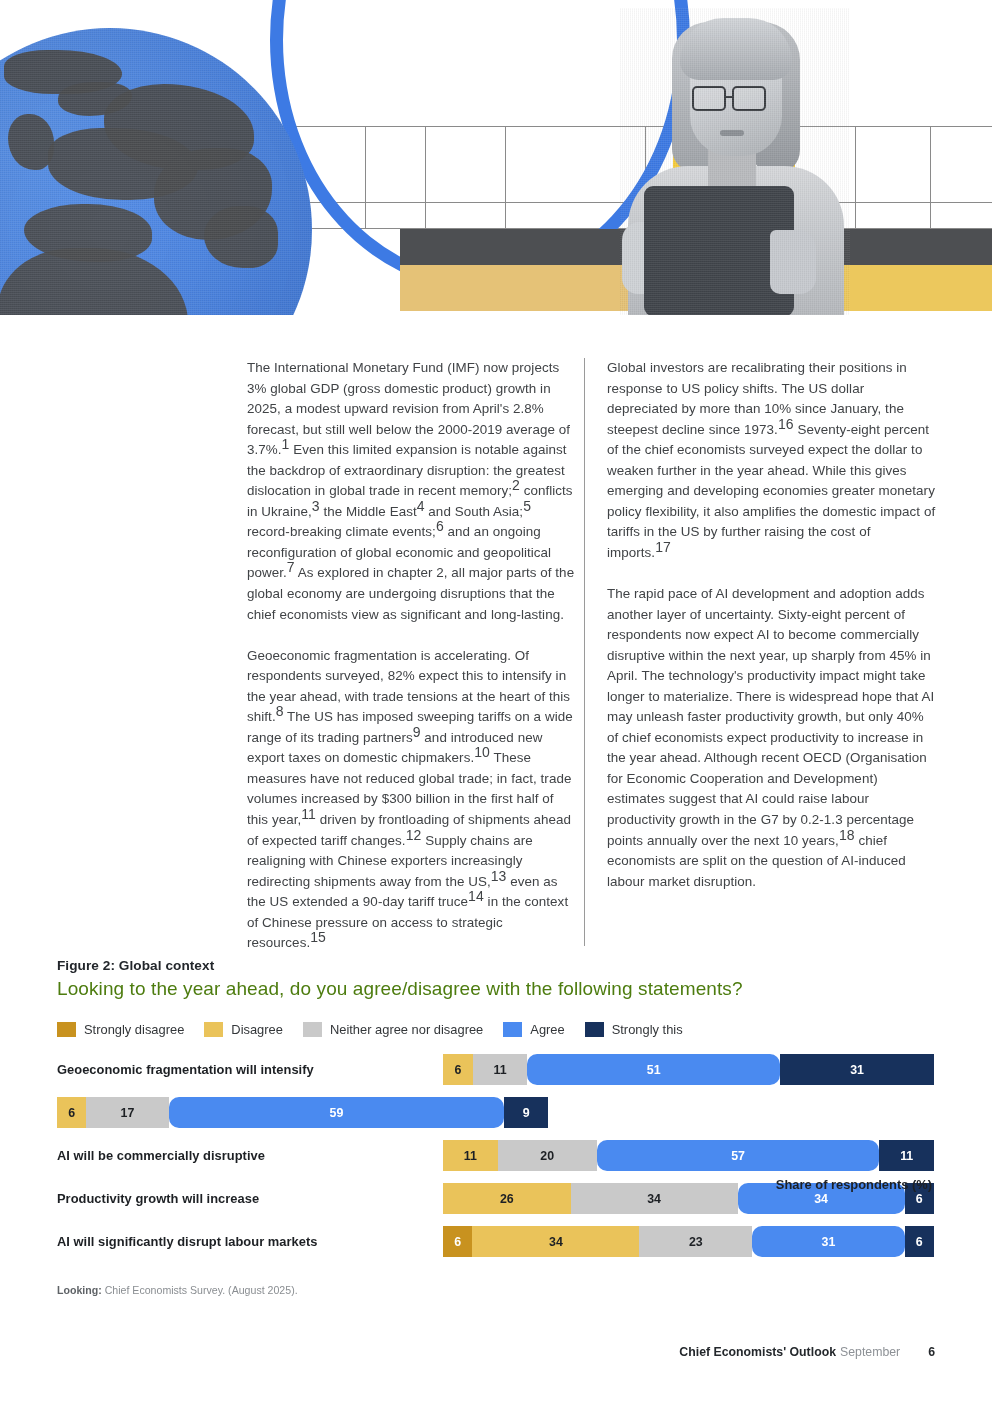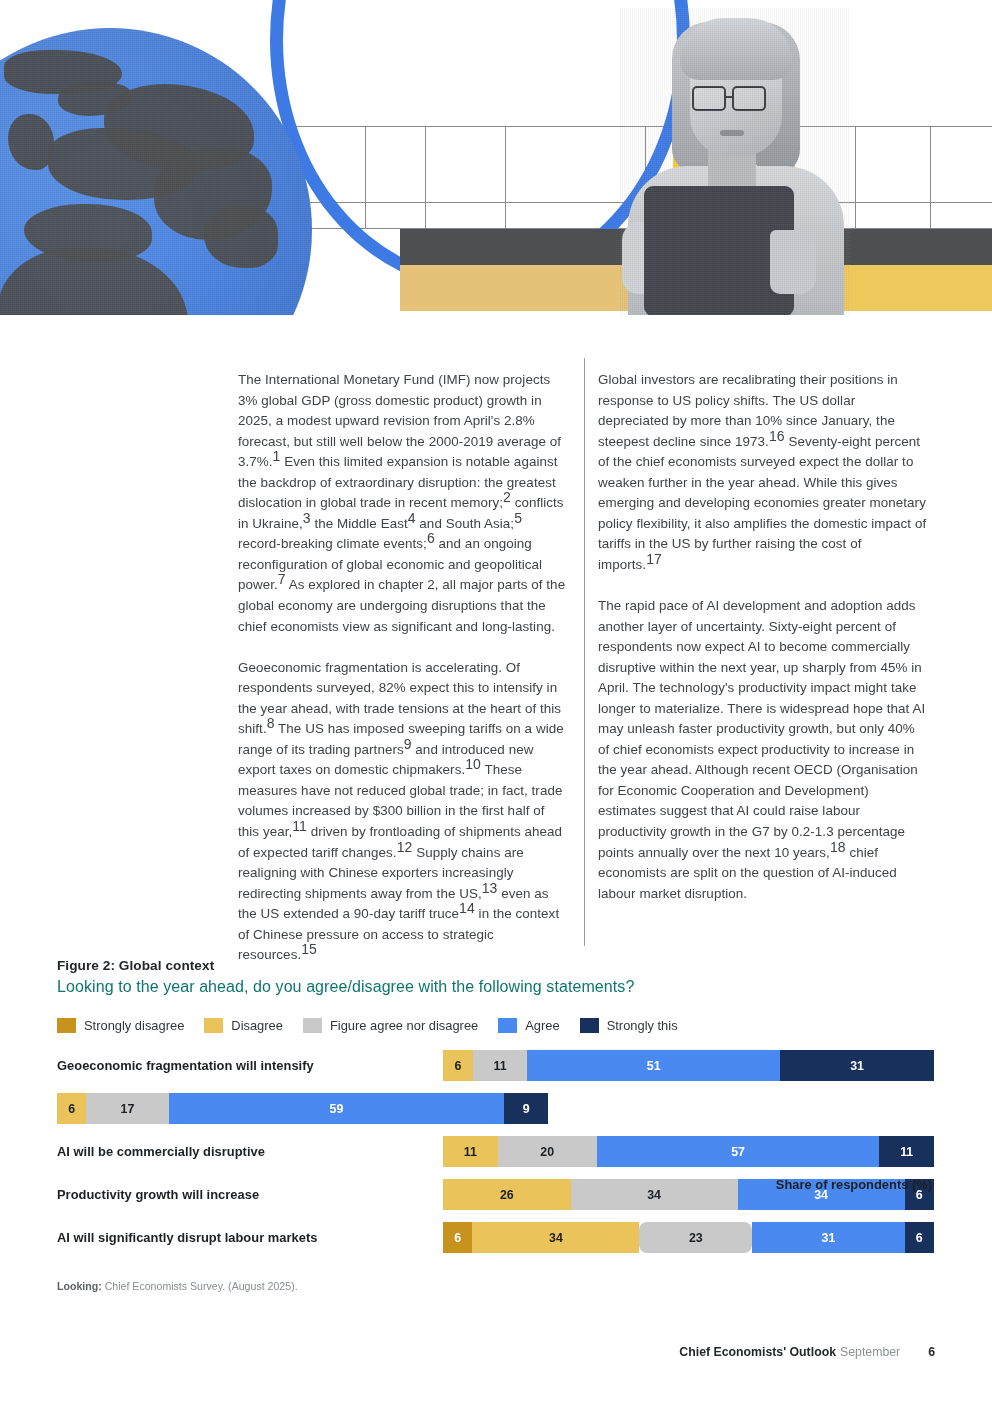--- a/index.html
+++ b/index.html
@@ -189,22 +189,23 @@
     width: 992px;
   }
   .col-divider {
     position: absolute;
     left: 584px; top: 8px;
     width: 1px; height: 588px;
     background: #9a9a9a;
   }
   .col {
     position: absolute;
-    top: 20px;
+    top: 8px;
     width: 330px;
+    margin-left: 9px;
   }
   .col-left  { left: 238px; }
   .col-right { left: 598px; }
 
   .col p {
     font-size: 13.4px;
     line-height: 20.55px;
     color: #404346;
     letter-spacing: 0.005em;
     text-align: left;
@@ -222,22 +223,22 @@
     left: 57px; top: 958px;
     width: 880px;
   }
   .fig-title {
     font-size: 13.6px;
     font-weight: bold;
     color: #22262b;
     letter-spacing: 0.005em;
   }
   .fig-sub {
-    font-size: 16px;
-    color: #0f766e;
+    font-size: 19px;
+    color: #4d7c0f;
     margin-top: 5px;
     letter-spacing: 0.005em;
   }
 
   .legend {
     display: flex;
     align-items: center;
     margin-top: 22px;
     gap: 0;
   }
@@ -289,21 +290,21 @@
     display: flex;
     align-items: center;
     justify-content: center;
     font-size: 12.4px;
     font-weight: bold;
     overflow: hidden;
   }
   .seg-strongly-disagree { background: #c8921f; color: #ffffff; }
   .seg-disagree          { background: #eac35a; color: #1d2024; }
   .seg-neither           { background: #c9c9c9; color: #1d2024; }
-  .seg-agree             { background: #4a8af0; color: #ffffff; }
+  .seg-agree             { background: #4a8af0; color: #ffffff; border-radius: 10px; }
   .seg-strongly-agree    { background: #17315c; color: #ffffff; }
 
   .axis-title {
     position: absolute;
     right: 5px;
     top: 219px;
     font-size: 12.9px;
     font-weight: bold;
     color: #1d2024;
   }
@@ -411,21 +412,21 @@
         <div class="legend-item">
           <span class="legend-swatch" style="background: rgb(200, 146, 31);"></span>
           <span class="legend-label">Strongly disagree</span>
         </div>
         <div class="legend-item">
           <span class="legend-swatch" style="background: rgb(234, 195, 90);"></span>
           <span class="legend-label">Disagree</span>
         </div>
         <div class="legend-item">
           <span class="legend-swatch" style="background: rgb(201, 201, 201);"></span>
-          <span class="legend-label">Figure agree nor disagree</span>
+          <span class="legend-label">Neither agree nor disagree</span>
         </div>
         <div class="legend-item">
           <span class="legend-swatch" style="background: rgb(74, 138, 240);"></span>
           <span class="legend-label">Agree</span>
         </div>
         <div class="legend-item">
           <span class="legend-swatch" style="background: rgb(23, 49, 92);"></span>
           <span class="legend-label">Strongly this</span>
         </div>
       </div>
@@ -464,21 +465,21 @@
             <div class="seg seg-neither" style="width: 34%;">34</div>
             <div class="seg seg-agree" style="width: 34%;">34</div>
             <div class="seg seg-strongly-agree" style="width: 6%;">6</div>
           </div>
         </div>
         <div class="chart-row">
           <div class="row-label">AI will significantly disrupt labour markets</div>
           <div class="row-bar">
             <div class="seg seg-strongly-disagree" style="width: 6%;">6</div>
             <div class="seg seg-disagree" style="width: 34%;">34</div>
-            <div class="seg seg-neither" style="width: 23%; border-radius: 8px;">23</div>
+            <div class="seg seg-neither" style="width: 23%;">23</div>
             <div class="seg seg-agree" style="width: 31%;">31</div>
             <div class="seg seg-strongly-agree" style="width: 6%;">6</div>
           </div>
         </div>
       </div>
 
     <div class="axis-title">Share of respondents (%)</div>
 
     <div class="source">
       <b>Looking:</b>

